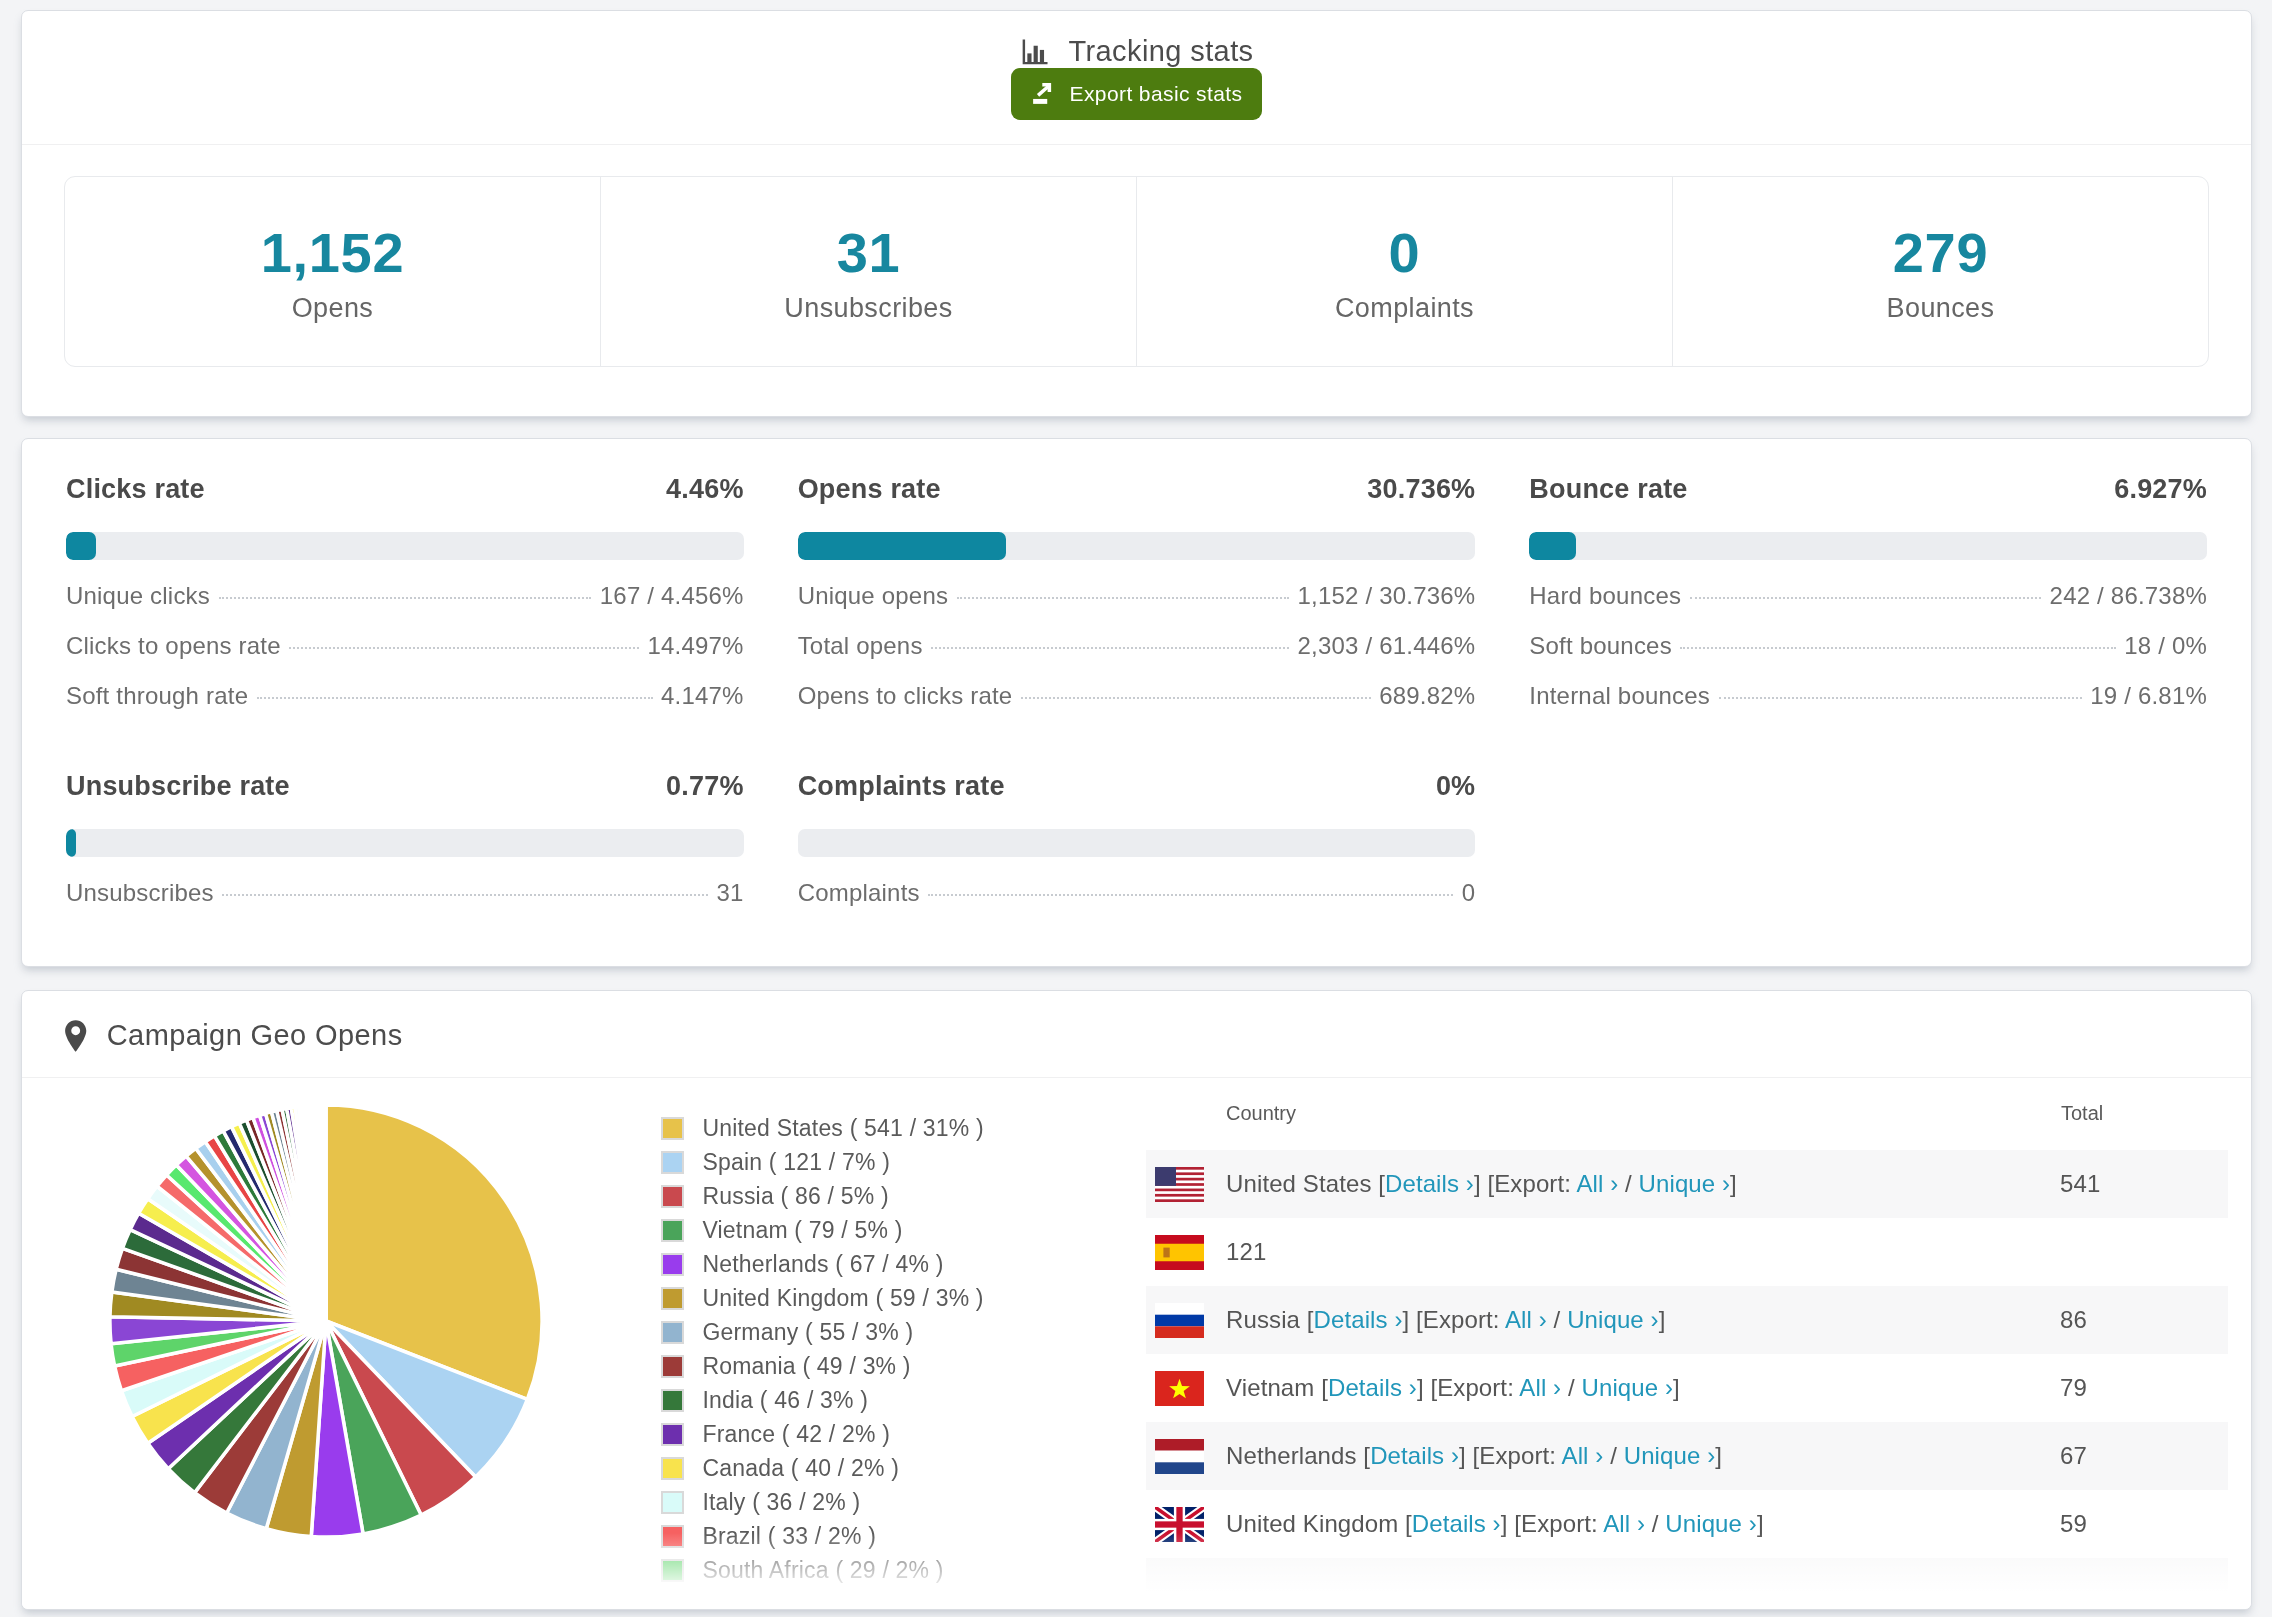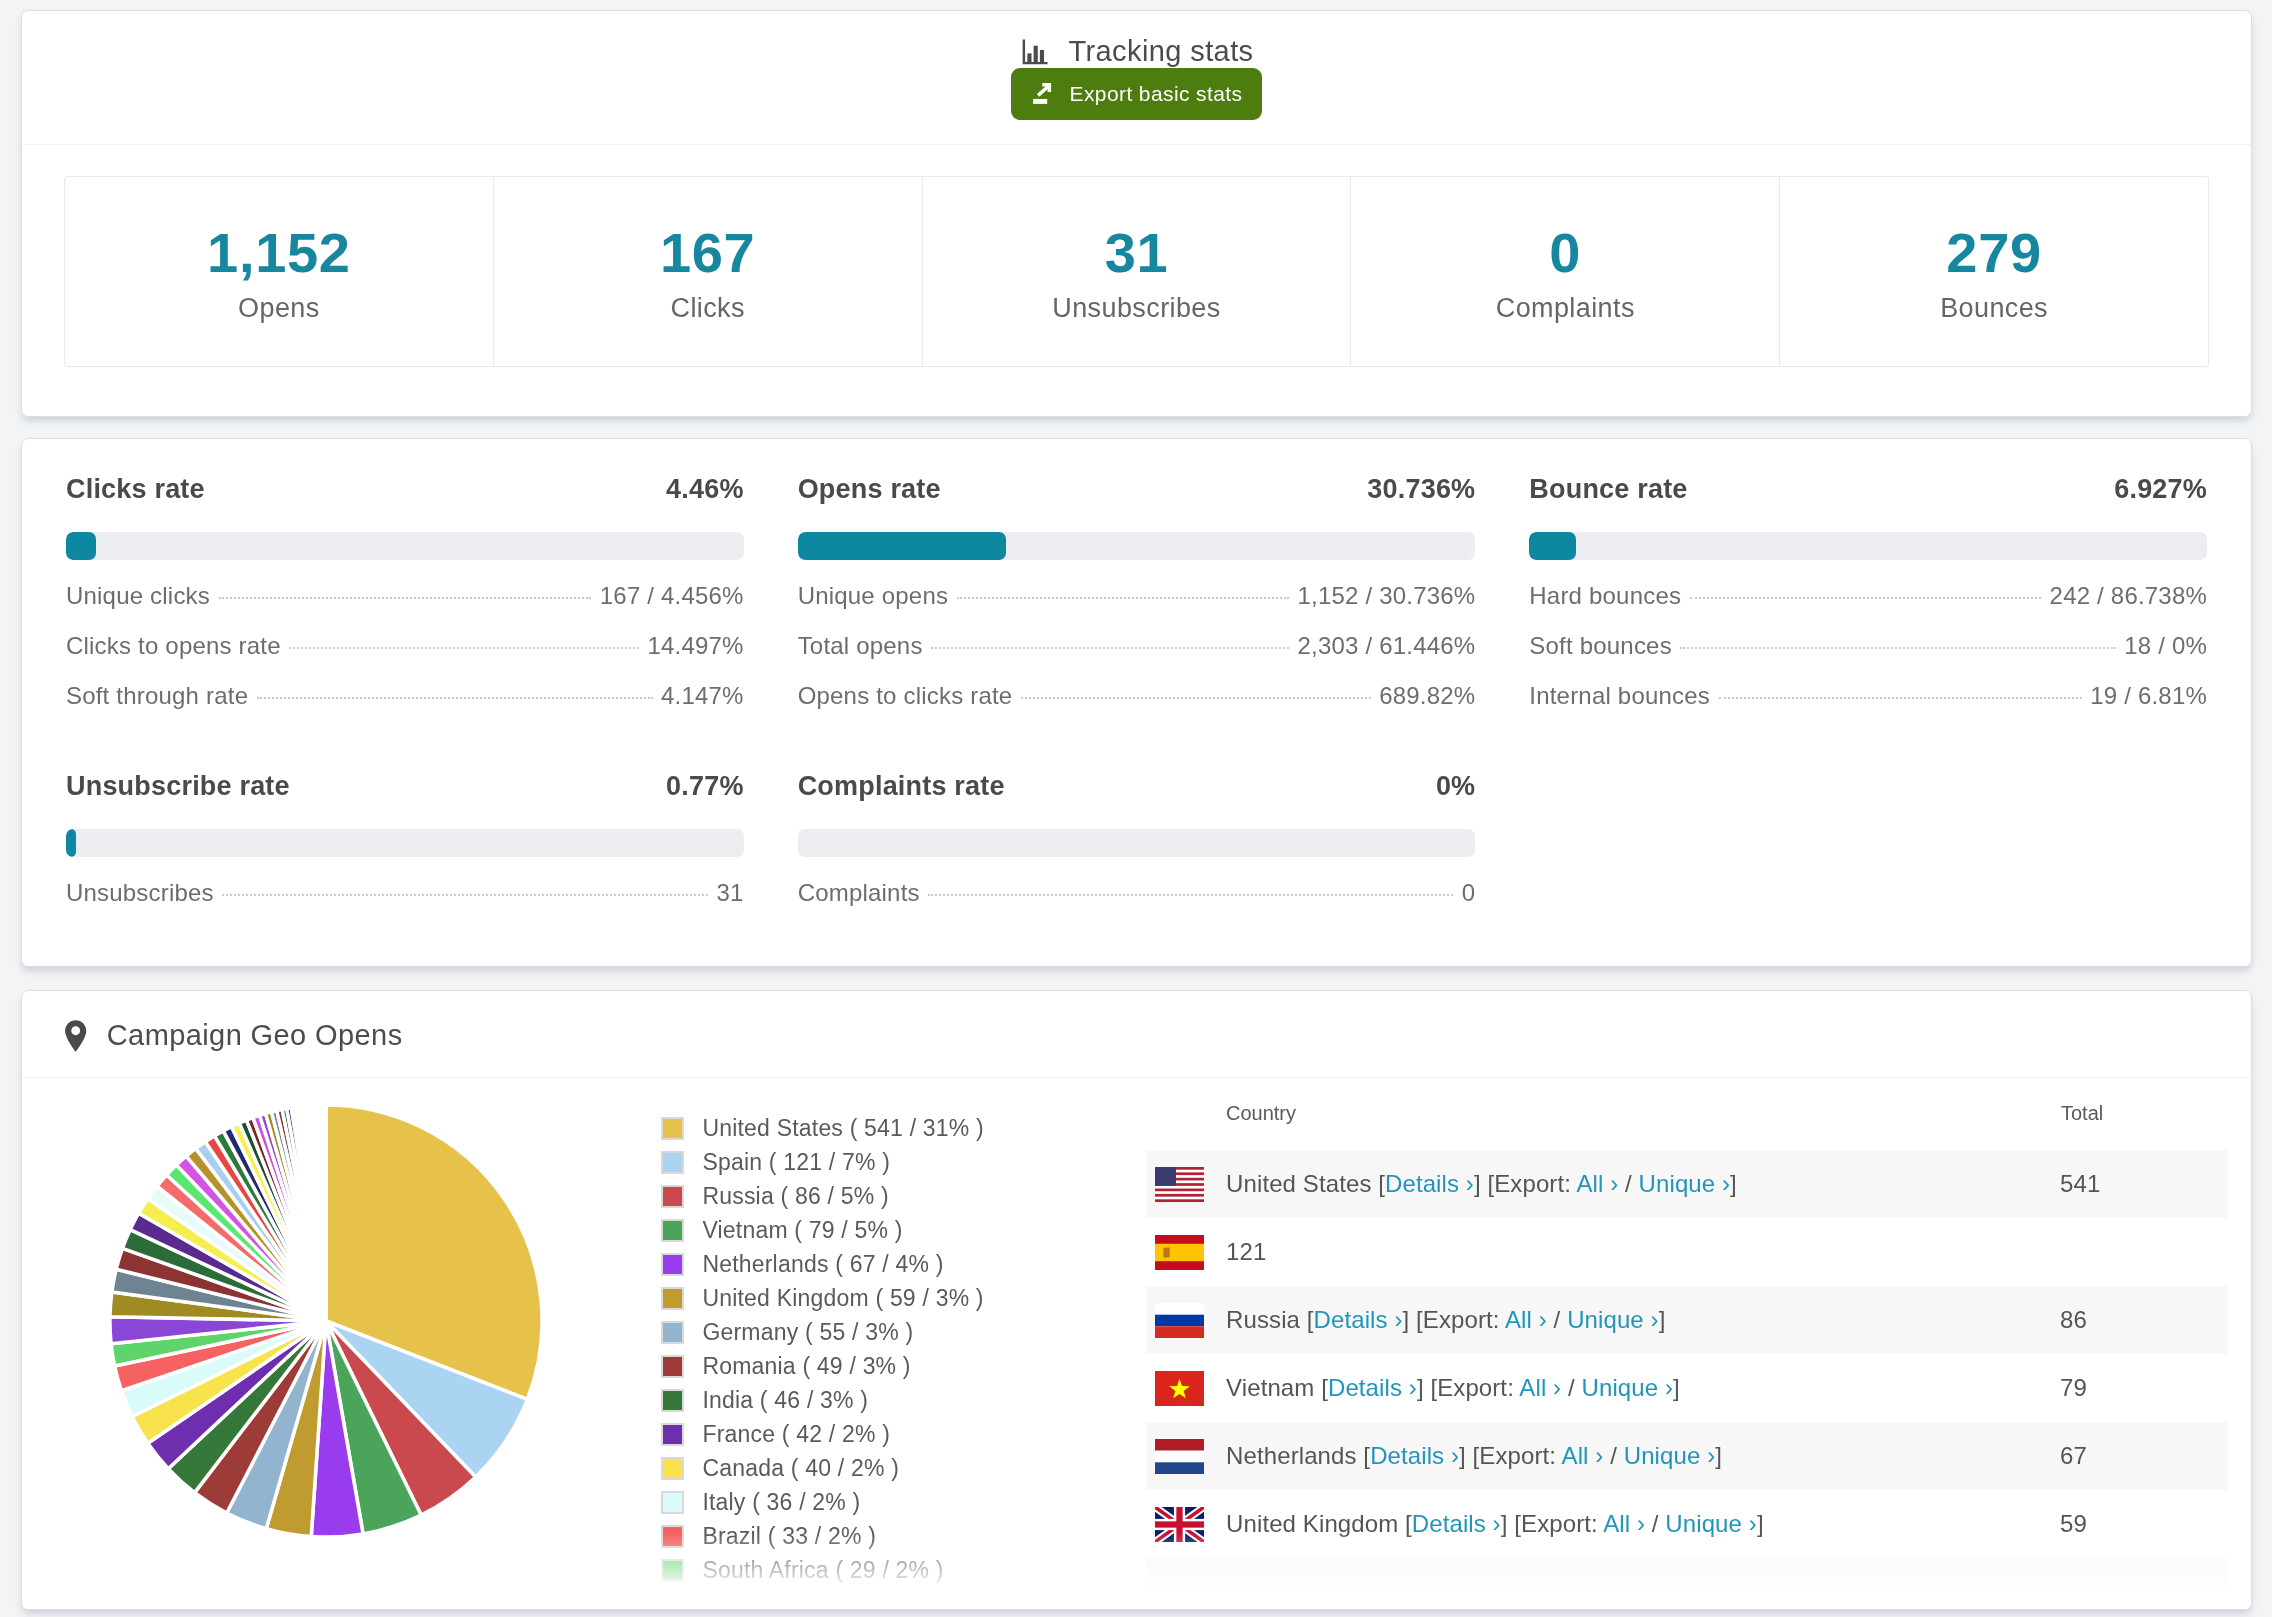--- a/index.html
+++ b/index.html
@@ -17,21 +17,21 @@
   .card-tracking{margin-top:10px;height:407px;}
   .card-head{display:flex;justify-content:space-between;align-items:center;padding:24px 41px;flex-direction:column;}
   .head-left{display:flex;align-items:center;gap:17px;}
   .page-title{font-size:29px;font-weight:400;color:#4c4c4c;letter-spacing:0.4px;margin:0;}
   .btn-export{
     display:flex;align-items:center;gap:15px;border:none;cursor:pointer;
     background:#4d7c0f;color:#fff;font-size:21px;letter-spacing:0.4px;
     padding:14px 20px;border-radius:9px;font-family:inherit;
   }
   .divider{height:1.4px;background:#f0f0f1;}
-  .stats-row{margin:31px 42px 12px;height:189px;border:1.4px solid #e8eaed;border-radius:3px;display:flex;justify-content:center;}
+  .stats-row{margin:31px 42px 12px;height:189px;border:1.4px solid #e8eaed;border-radius:11px;display:flex;justify-content:center;}
   .stat-cell{flex:1;display:flex;flex-direction:column;align-items:center;justify-content:center;border-left:1.4px solid #e8eaed;}
   .stat-cell:first-child{border-left:none;}
   .stat-value{font-size:56px;font-weight:700;color:#17879f;letter-spacing:0.7px;}
   .stat-label{font-size:27px;color:#666;margin-top:8.5px;letter-spacing:0.4px;}
   
   .card-rates{margin-top:21px;padding:35px 44px 59px;}
   .rates-grid{display:grid;grid-template-columns:1fr 1fr 1fr;column-gap:54px;row-gap:61px;}
   .rate-head{display:flex;justify-content:space-between;align-items:baseline;}
   .rate-title,.rate-value{font-size:27px;font-weight:700;color:#4a4a4a;letter-spacing:0.2px;}
   .track{margin-top:27px;height:28px;background:#ebedf0;border-radius:7px;overflow:hidden;}
@@ -87,24 +87,20 @@
         </svg>
       </span>
       <span>Export basic stats</span>
     </button>
   </div>
   <div class="divider"></div>
   <div class="stats-row" id="stats-row">
       <div class="stat-cell">
        <div class="stat-value">1,152</div>
        <div class="stat-label">Opens</div>
-     </div>
-      <div class="stat-cell">
-       <div class="stat-value">167</div>
-       <div class="stat-label">Clicks</div>
      </div>
       <div class="stat-cell">
        <div class="stat-value">31</div>
        <div class="stat-label">Unsubscribes</div>
      </div>
       <div class="stat-cell">
        <div class="stat-value">0</div>
        <div class="stat-label">Complaints</div>
      </div>
       <div class="stat-cell">

